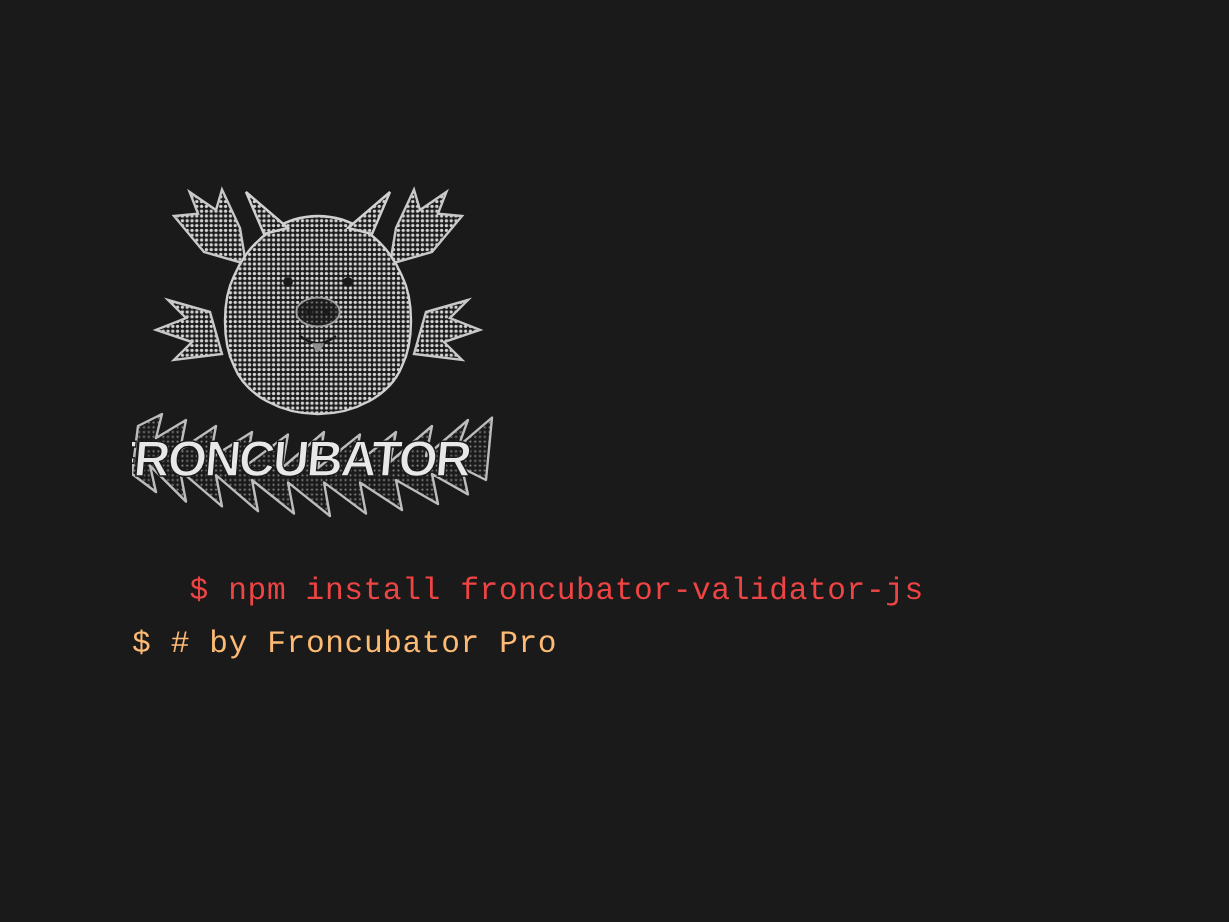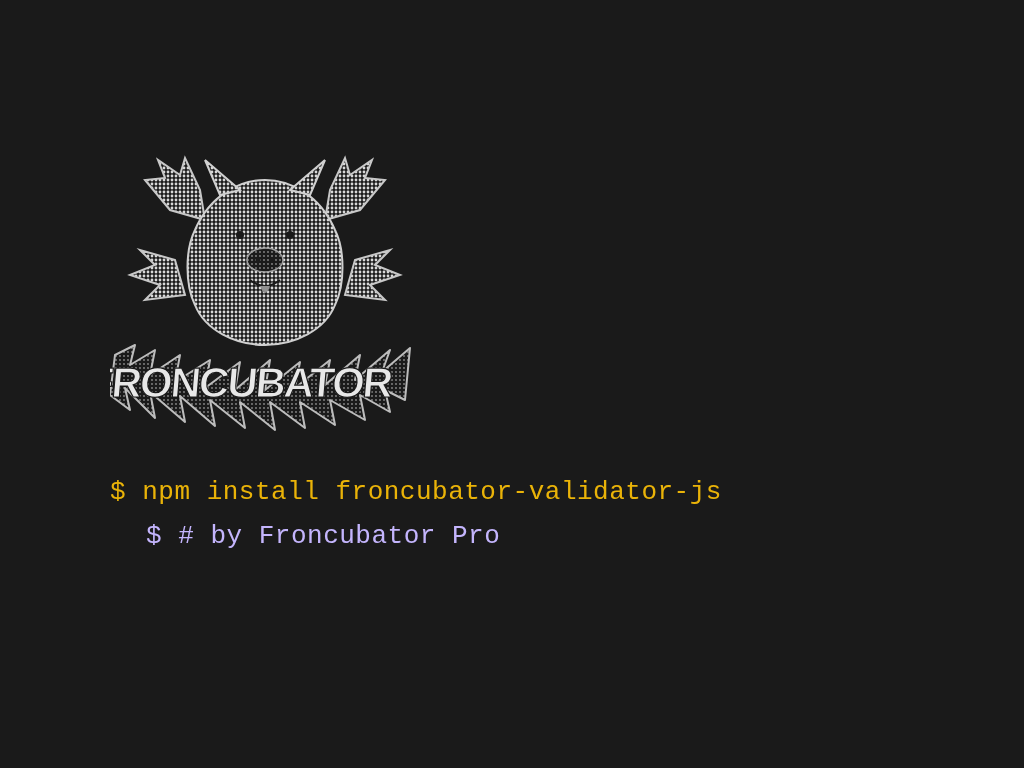--- a/index.html
+++ b/index.html
@@ -24,25 +24,25 @@
     height: 100%;
     display: block;
   }
   .line {
     font-size: 26px;
     line-height: 1.7;
     white-space: pre;
     letter-spacing: 0.5px;
   }
   .line-1 {
-    color: #eab308;
+    color: #ef4444;
+    margin-left: 48px;
   }
   .line-2 {
-    color: #c4b5fd;
-    margin-left: 36px;
+    color: #fdba74;
   }
 </style>
 </head>
 <body>
 
 <div class="container">
 
   <div class="mascot">
 
     <svg viewBox="0 0 310 290" xmlns="http://www.w3.org/2000/svg">

